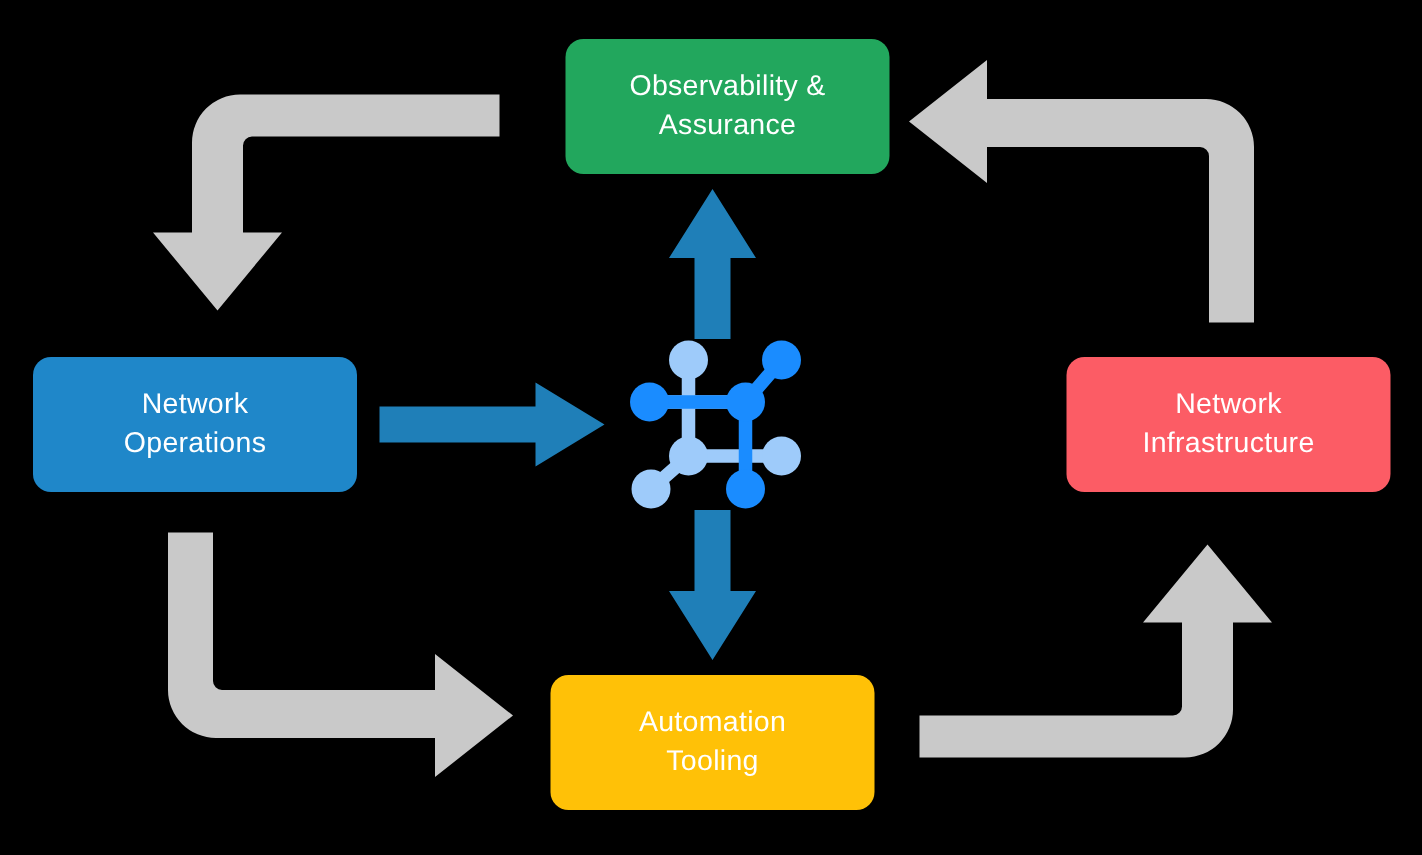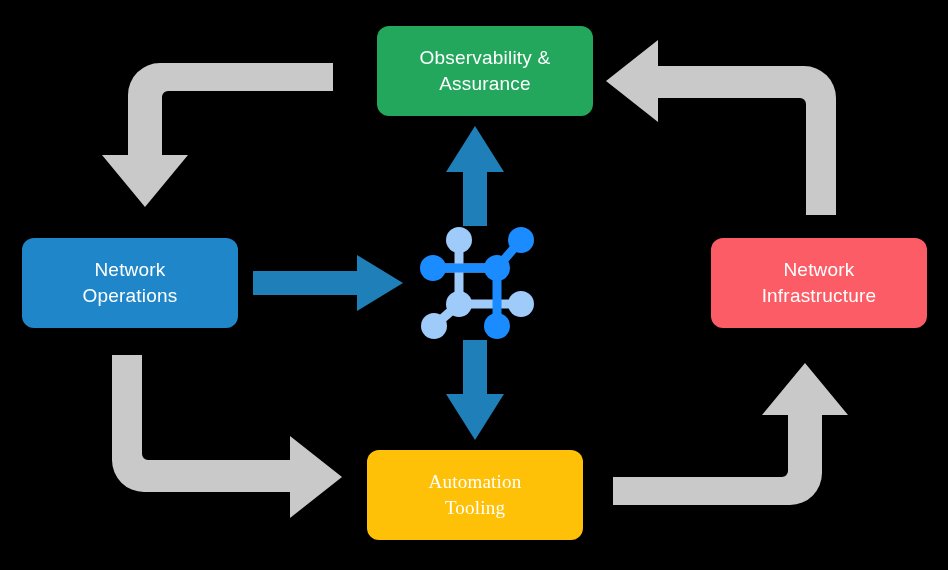--- a/index.html
+++ b/index.html
@@ -28,21 +28,21 @@
     font-weight: 400;
     letter-spacing: 0.2px;
     box-sizing: border-box;
     padding: 4px 10px;
   }
   .node-label { display: block; white-space: pre-line; }
 
   #box-observability { left: 367px; top: 26px;  width: 216px; height: 90px; margin-left: 10px; }
   #box-netops        { left: 22px;  top: 238px; width: 216px; height: 90px; }
   #box-netinfra      { left: 711px; top: 238px; width: 216px; height: 90px; }
-  #box-automation    { left: 367px; top: 450px; width: 216px; height: 90px; font-family: Liberation Serif, serif; }
+  #box-automation    { left: 367px; top: 450px; width: 216px; height: 90px; }
 
   .svg-layer {
     position: absolute;
     left: 0; top: 0;
     width: 948px;
     height: 570px;
   }
   #arrow-layer-gray  { z-index: 1; }
   #arrow-layer-blue  { z-index: 2; }
   #icon-layer        { z-index: 3; }

